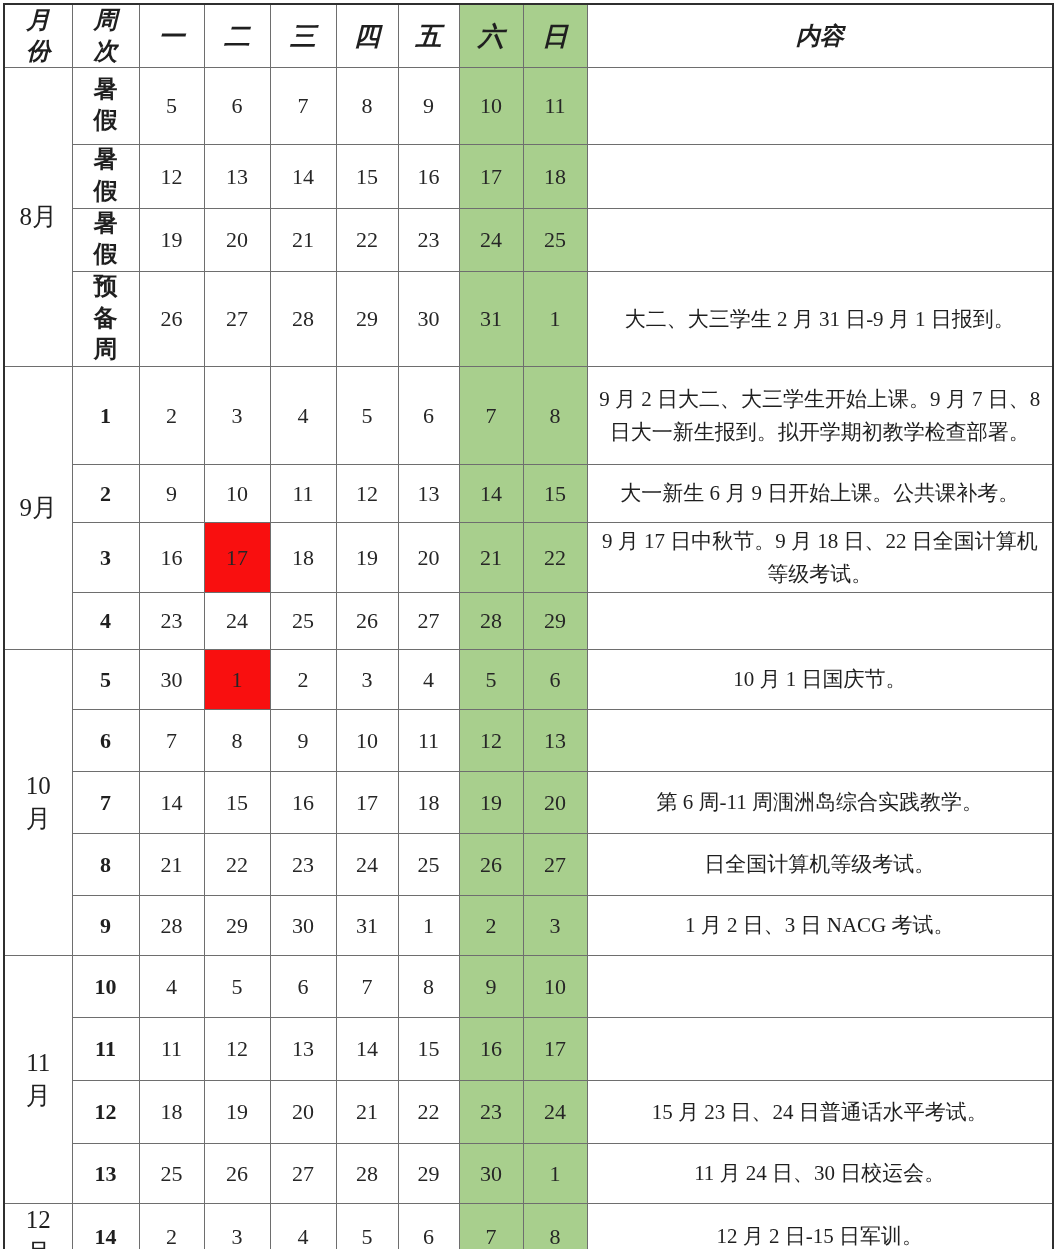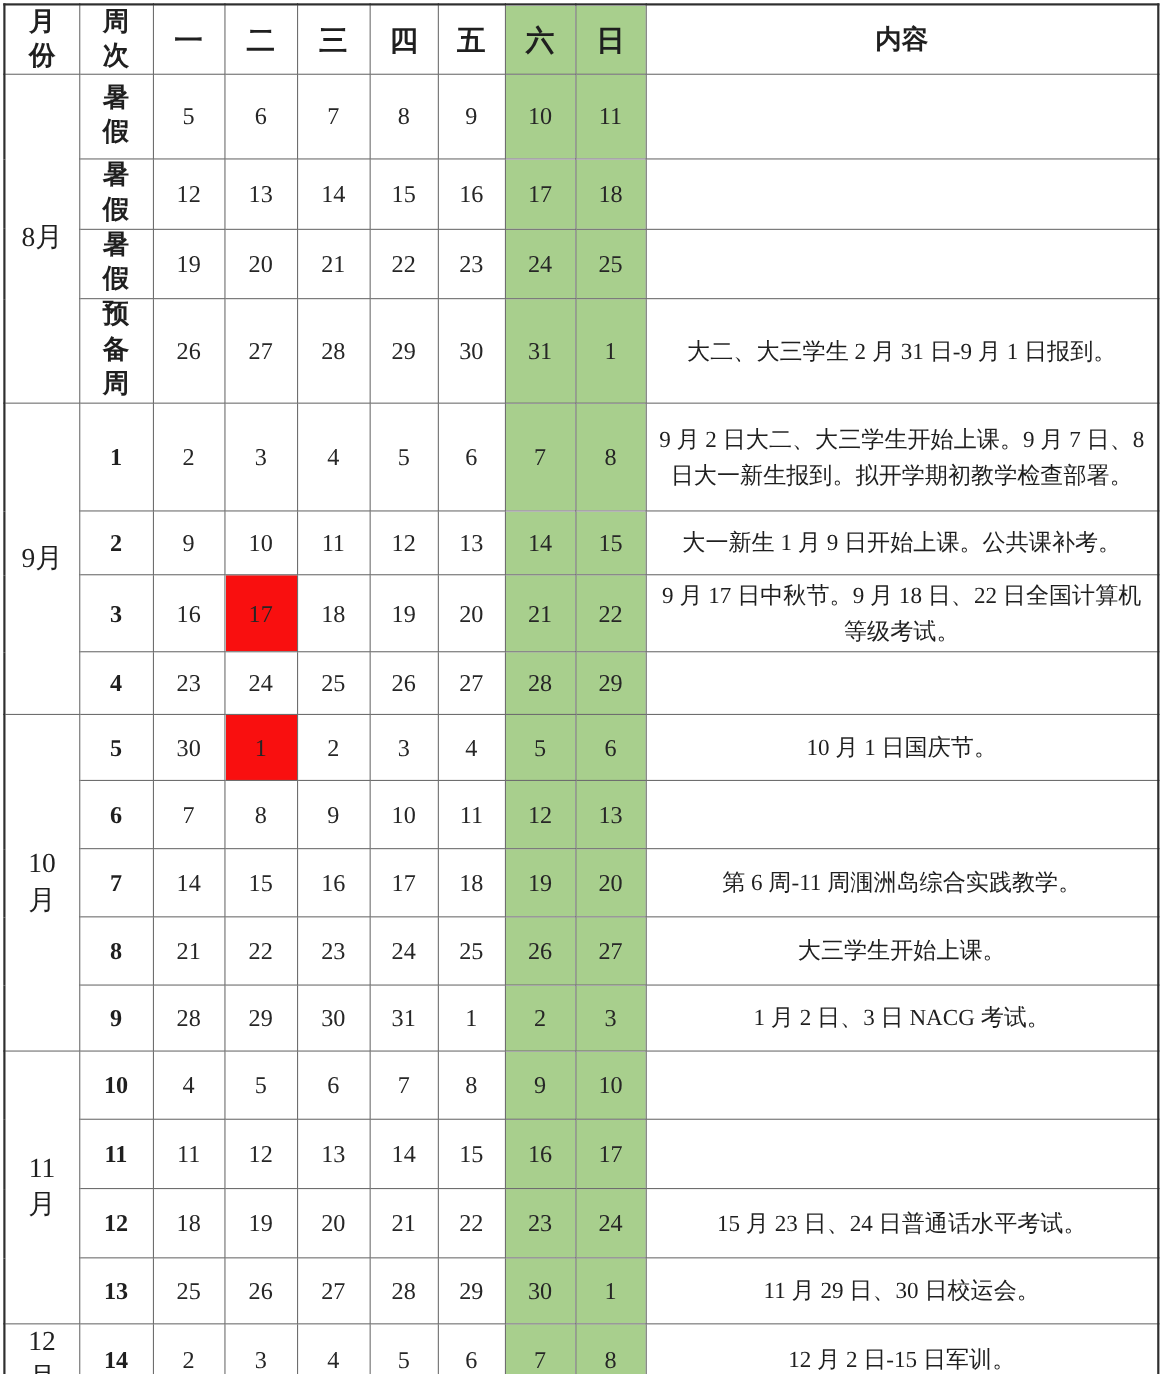--- a/index.html
+++ b/index.html
@@ -35,21 +35,21 @@
         <col style="width: 65px;">
         <col style="width: 66px;">
         <col style="width: 66px;">
         <col style="width: 62px;">
         <col style="width: 61px;">
         <col style="width: 64px;">
         <col style="width: 64px;">
         <col style="width: 466px;">
       </colgroup>
     <thead>
-        <tr style="height: 62px;">
+        <tr style="height: 62px; font-style: italic;">
           <th><span class="vert-inner">月份</span></th>
           <th><span class="vert-inner">周次</span></th>
           <th class="day-hdr">一</th>
           <th class="day-hdr">二</th>
           <th class="day-hdr">三</th>
           <th class="day-hdr">四</th>
           <th class="day-hdr">五</th>
           <th class="day-hdr green" style="background: rgb(168, 207, 141);">六</th>
           <th class="day-hdr green" style="background: rgb(168, 207, 141);">日</th>
           <th>内容</th>
@@ -115,21 +115,21 @@
         </tr>
         <tr style="height: 58px;">
           <td class="week-cell num">2</td>
           <td class="day-cell">9</td>
           <td class="day-cell">10</td>
           <td class="day-cell">11</td>
           <td class="day-cell">12</td>
           <td class="day-cell">13</td>
           <td class="day-cell green" style="background: rgb(168, 207, 141);">14</td>
           <td class="day-cell green" style="background: rgb(168, 207, 141);">15</td>
-          <td class="content-cell">大一新生 1 月 9 日开始上课。公共课补考。</td>
+          <td class="content-cell">大一新生 6 月 9 日开始上课。公共课补考。</td>
         </tr>
         <tr style="height: 68px;">
           <td class="week-cell num">3</td>
           <td class="day-cell">16</td>
           <td class="day-cell red" style="background: rgb(249, 15, 15);">17</td>
           <td class="day-cell">18</td>
           <td class="day-cell">19</td>
           <td class="day-cell">20</td>
           <td class="day-cell green" style="background: rgb(168, 207, 141);">21</td>
           <td class="day-cell green" style="background: rgb(168, 207, 141);">22</td>
@@ -182,21 +182,21 @@
         </tr>
         <tr style="height: 62px;">
           <td class="week-cell num">8</td>
           <td class="day-cell">21</td>
           <td class="day-cell">22</td>
           <td class="day-cell">23</td>
           <td class="day-cell">24</td>
           <td class="day-cell">25</td>
           <td class="day-cell green" style="background: rgb(168, 207, 141);">26</td>
           <td class="day-cell green" style="background: rgb(168, 207, 141);">27</td>
-          <td class="content-cell">大三学生开始上课。</td>
+          <td class="content-cell">日全国计算机等级考试。</td>
         </tr>
         <tr style="height: 60px;">
           <td class="week-cell num">9</td>
           <td class="day-cell">28</td>
           <td class="day-cell">29</td>
           <td class="day-cell">30</td>
           <td class="day-cell">31</td>
           <td class="day-cell">1</td>
           <td class="day-cell green" style="background: rgb(168, 207, 141);">2</td>
           <td class="day-cell green" style="background: rgb(168, 207, 141);">3</td>
@@ -238,21 +238,21 @@
         </tr>
         <tr style="height: 60px;">
           <td class="week-cell num">13</td>
           <td class="day-cell">25</td>
           <td class="day-cell">26</td>
           <td class="day-cell">27</td>
           <td class="day-cell">28</td>
           <td class="day-cell">29</td>
           <td class="day-cell green" style="background: rgb(168, 207, 141);">30</td>
           <td class="day-cell green" style="background: rgb(168, 207, 141);">1</td>
-          <td class="content-cell">11 月 29 日、30 日校运会。</td>
+          <td class="content-cell">11 月 24 日、30 日校运会。</td>
         </tr>
         <tr style="height: 58px;">
           <td class="month-cell" rowspan="1"><span class="month-inner">12月</span></td>
           <td class="week-cell num">14</td>
           <td class="day-cell">2</td>
           <td class="day-cell">3</td>
           <td class="day-cell">4</td>
           <td class="day-cell">5</td>
           <td class="day-cell">6</td>
           <td class="day-cell green" style="background: rgb(168, 207, 141);">7</td>

